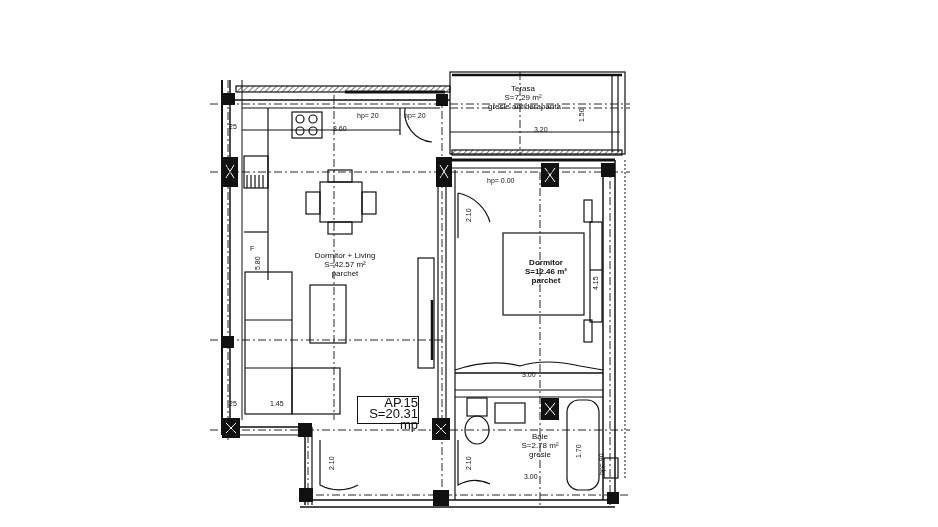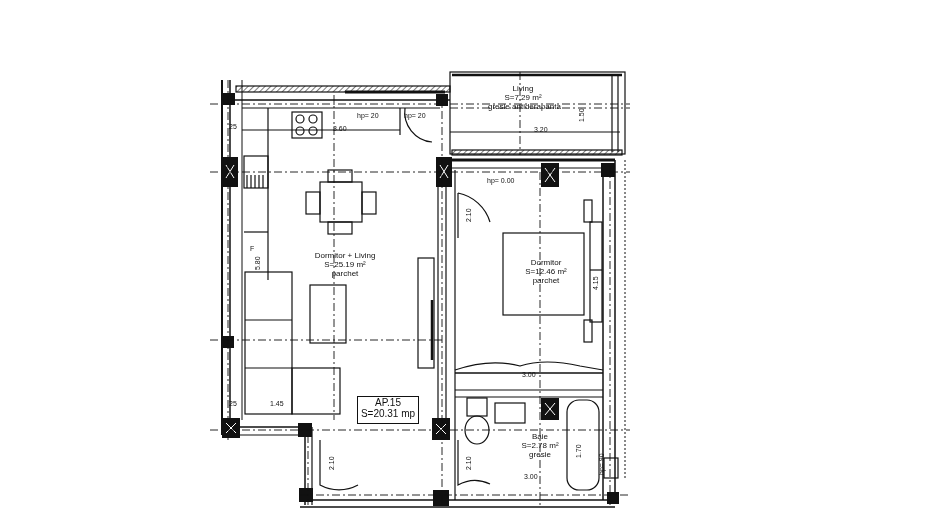--- a/index.html
+++ b/index.html
@@ -4,21 +4,21 @@
 <style>
   html, body { margin:0; padding:0; background:#ffffff; }
   body { width:938px; height:527px; position:relative; overflow:hidden;
          font-family:"Liberation Sans", sans-serif; color:#111; }
   #plan { position:absolute; left:0; top:0; width:938px; height:527px; }
   .lbl { position:absolute; font-size:8px; line-height:9px; text-align:center;
          font-family:"Liberation Sans", sans-serif; color:#111; white-space:nowrap; }
   .dim { position:absolute; font-size:7px; font-family:"Liberation Sans", sans-serif; color:#111; white-space:nowrap; }
   .vert { transform:rotate(-90deg); transform-origin:left top; }
   .apbox { position:absolute; left:357px; top:396px; width:60px; height:26px;
-           border:1.5px solid #111; font-size:10px; line-height:11px; text-align:center; background:#fff; }
+           border:1.5px solid #111; font-size:13px; line-height:11px; text-align:right; background:#fff; }
 </style>
 </head>
 <body>
 
 <div id="plan">
 <svg width="938" height="527" viewBox="0 0 938 527" xmlns="http://www.w3.org/2000/svg">
   <defs>
     <pattern id="hatch" width="4" height="4" patternUnits="userSpaceOnUse" patternTransform="rotate(45)">
       <line x1="0" y1="0" x2="0" y2="4" stroke="#222" stroke-width="1.2"></line>
     </pattern>
@@ -150,32 +150,32 @@
     <line x1="540" y1="172" x2="540" y2="505"></line>
     <line x1="610" y1="165" x2="610" y2="505"></line>
     <line x1="520" y1="72" x2="520" y2="155"></line>
     <line x1="450" y1="108" x2="630" y2="108"></line>
     <line x1="308" y1="435" x2="308" y2="505"></line>
   </g>
 </svg>
 </div>
 
 <div class="lbl" style="left:488px; top:84px; width:70px;">
-  <div>Living</div>
+  <div>Terasa</div>
   <div>S=7.29 m²</div>
   <div>gresie antiderapanta</div>
 </div>
 
 <div class="lbl" style="left:300px; top:251px; width:90px;">
   <div>Dormitor + Living</div>
-  <div>S=25.19 m²</div>
+  <div>S=42.57 m²</div>
   <div>parchet</div>
 </div>
 
-<div class="lbl" style="left:511px; top:258px; width:70px;">
+<div class="lbl" style="left:511px; top:258px; width:70px;font-weight:bold;">
   <div>Dormitor</div>
   <div>S=12.46 m²</div>
   <div>parchet</div>
 </div>
 
 <div class="lbl" style="left:510px; top:432px; width:60px;">
   <div>Baie</div>
   <div>S=2.78 m²</div>
   <div>gresie</div>
 </div>

